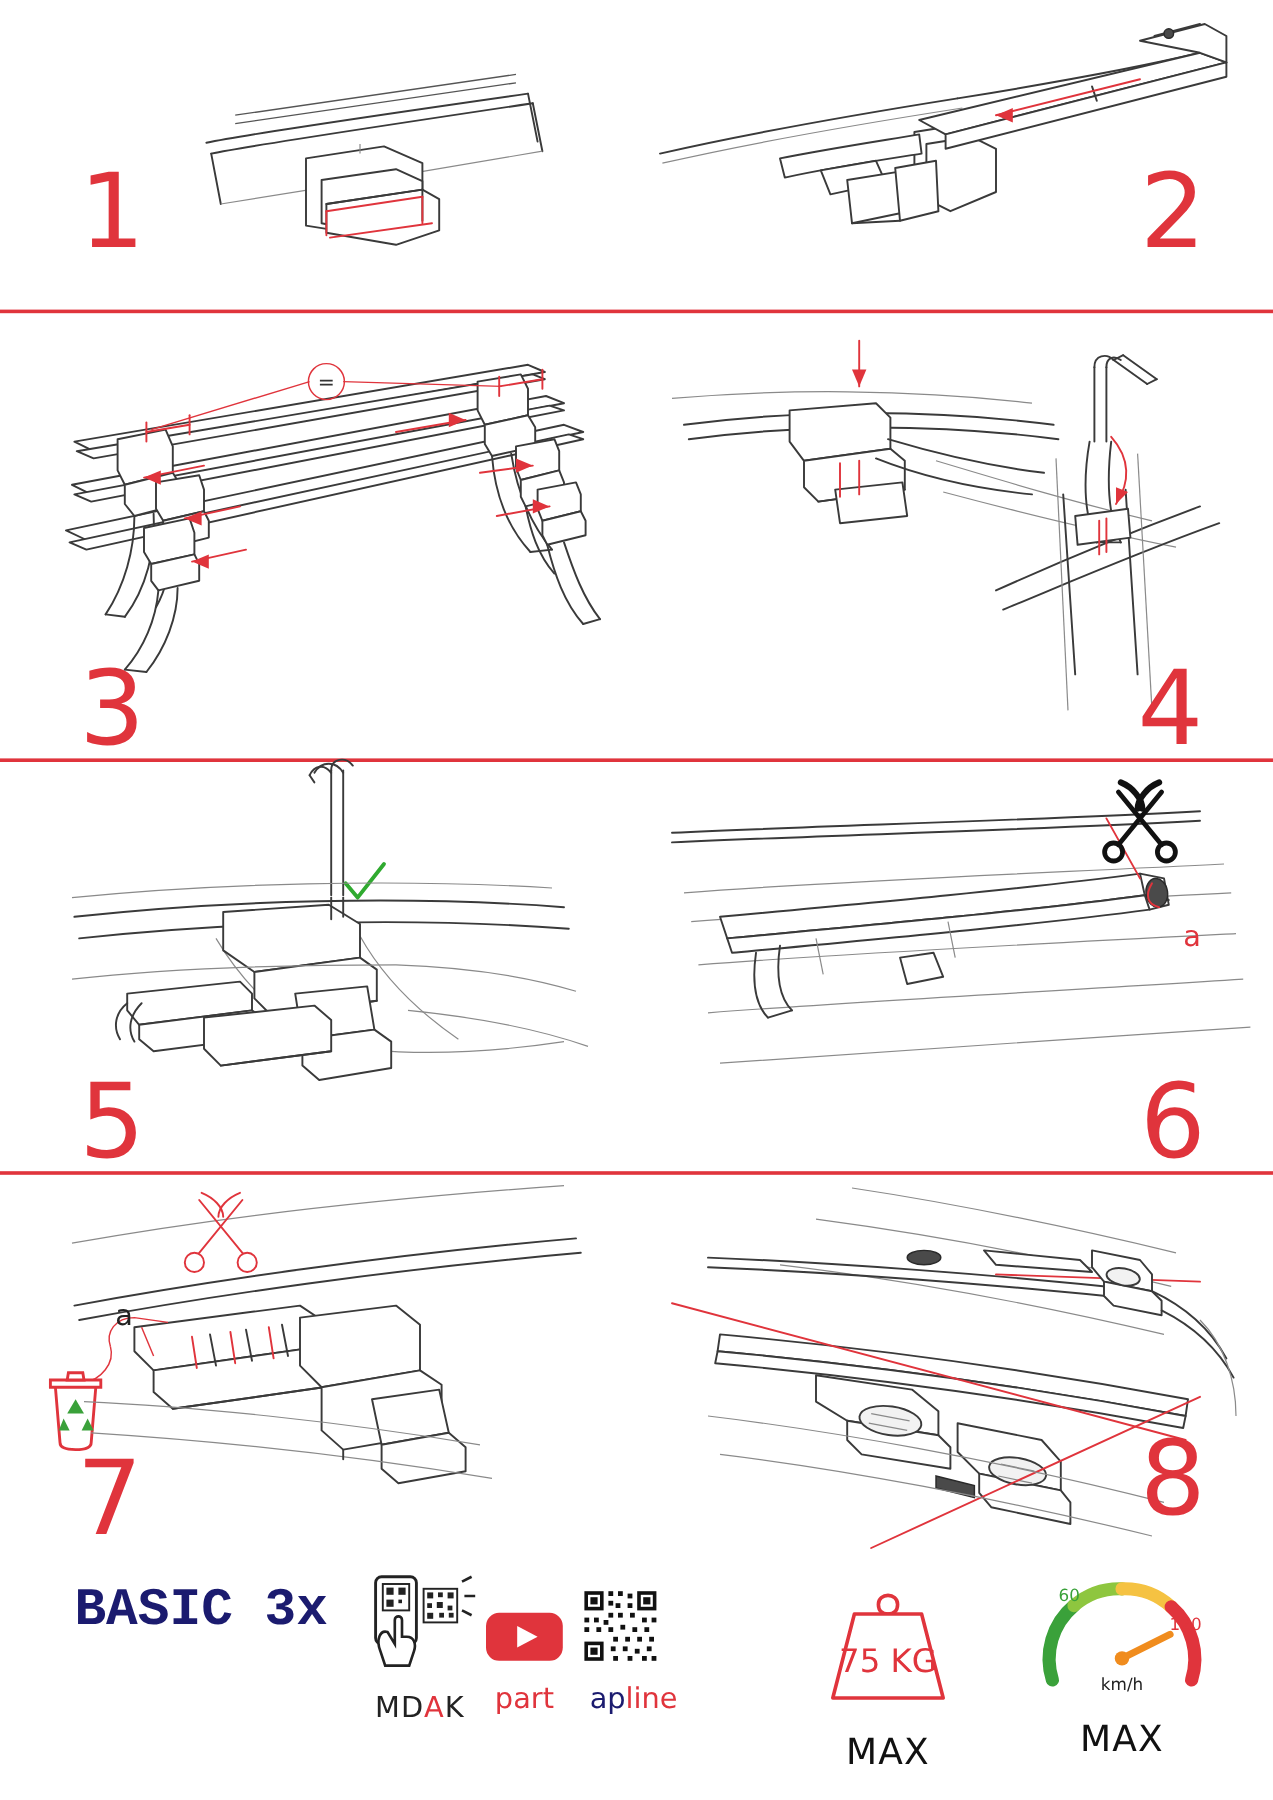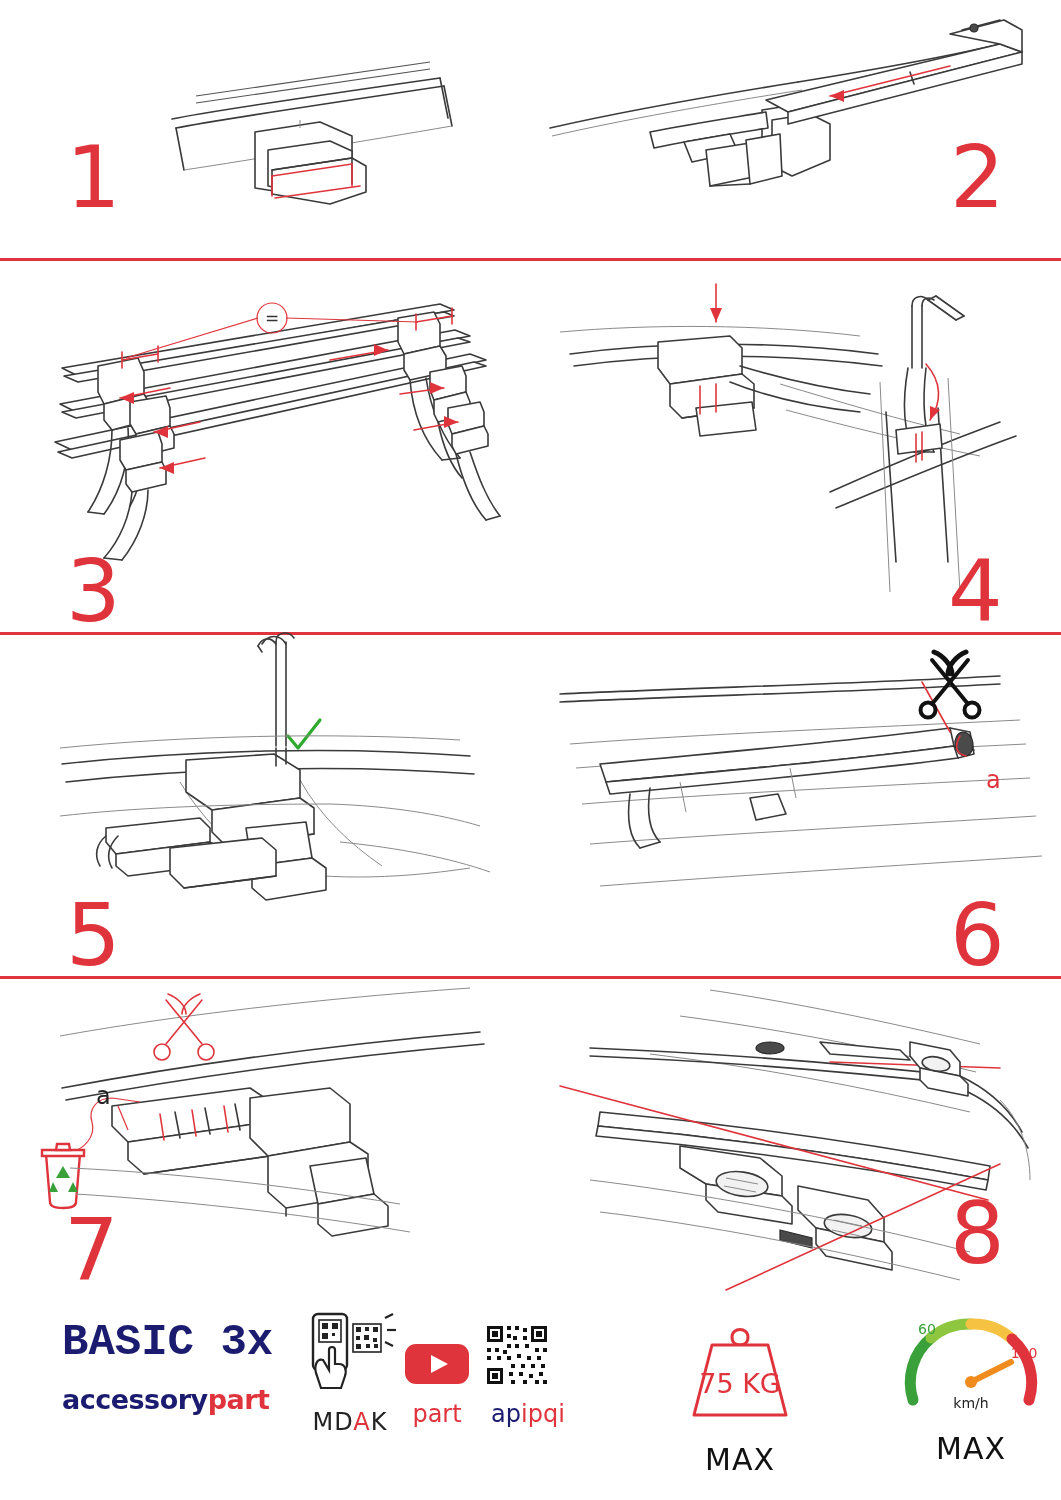--- a/index.html
+++ b/index.html
@@ -441,23 +441,20 @@
     </svg>
     <div class="step-num" style="left:420px;top:210px;">8</div>
   </div>
 
   <div class="footer">
 
     <div class="brand-block">
       <div class="brand-title">
         <span>BASIC 3</span><span class="x">x</span>
       </div>
-      <div class="brand-sub">
-        <span class="a1">accessory</span><span class="a2">part</span>
-      </div>
     </div>
 
     <div class="logo-item" style="left:295px;top:10px;width:110px;text-align:center;">
       <svg width="110" height="86" viewBox="0 0 110 86">
         <rect x="18" y="4" width="34" height="56" rx="5" fill="#fff" stroke="#222" stroke-width="2.4"></rect>
         <rect x="24" y="10" width="22" height="22" fill="#fff" stroke="#222" stroke-width="1.6"></rect>
         <rect x="27" y="13" width="6" height="6" fill="#222"></rect>
         <rect x="37" y="13" width="6" height="6" fill="#222"></rect>
         <rect x="27" y="23" width="6" height="6" fill="#222"></rect>
         <rect x="37" y="23" width="3" height="3" fill="#222"></rect>
@@ -530,34 +527,34 @@
             <rect x="39" y="50" width="4" height="4"></rect>
             <rect x="49" y="52" width="4" height="4"></rect>
           <rect x="59" y="50" width="4" height="4"></rect>
           <rect x="31" y="58" width="4" height="4"></rect>
             <rect x="43" y="58" width="4" height="4"></rect>
             <rect x="55" y="58" width="4" height="4"></rect>
           <rect x="63" y="58" width="4" height="4"></rect>
         </g>
       </svg>
       <div class="logo-caption cap-apline">
-        <span>ap</span><span class="accent">ipqi</span>
+        <span>ap</span><span class="accent">line</span>
       </div>
     </div>
 
     <div class="logo-item" style="left:660px;top:19px;width:160px;">
       <svg width="160" height="115" viewBox="0 0 160 115">
         <path d="M72 18 C72 8 88 8 88 18 C88 24 84 26 80 26 C76 26 72 24 72 18 Z" fill="#fff" stroke="#e0343c" stroke-width="3"></path>
         <path d="M52 26 L108 26 L126 96 L34 96 Z" fill="#fff" stroke="#e0343c" stroke-width="3" stroke-linejoin="round"></path>
         <text x="80" y="74" text-anchor="middle" class="weight-text" font-size="27" fill="#e0343c">75 KG</text>
       </svg>
       <div class="max-caption">MAX</div>
     </div>
 
-    <div class="logo-item" style="left:891px;top:8px;width:160px;">
+    <div class="logo-item" style="left:855px;top:8px;width:160px;">
       <svg width="160" height="115" viewBox="0 0 160 115">
         <path d="M22 92 A58 58 0 0 1 40 30" fill="none" stroke="#3aa13a" stroke-width="11" stroke-linecap="round"></path>
         <path d="M40 30 A58 58 0 0 1 80 16" fill="none" stroke="#8ec63f" stroke-width="11" stroke-linecap="round"></path>
         <path d="M80 16 A58 58 0 0 1 121 31" fill="none" stroke="#f5c242" stroke-width="11" stroke-linecap="round"></path>
         <path d="M121 31 A58 58 0 0 1 138 92" fill="none" stroke="#e0343c" stroke-width="11" stroke-linecap="round"></path>
         <circle cx="80" cy="74" r="6" fill="#f08c1e"></circle>
         <path d="M80 74 L120 54" stroke="#f08c1e" stroke-width="6" stroke-linecap="round" fill="none"></path>
         <text x="36" y="26" text-anchor="middle" font-family="DejaVu Sans, sans-serif" font-size="14" fill="#3aa13a">60</text>
         <text x="133" y="50" text-anchor="middle" font-family="DejaVu Sans, sans-serif" font-size="14" fill="#e0343c">120</text>
         <text x="80" y="100" text-anchor="middle" font-family="DejaVu Sans, sans-serif" font-size="14" fill="#222">km/h</text>

